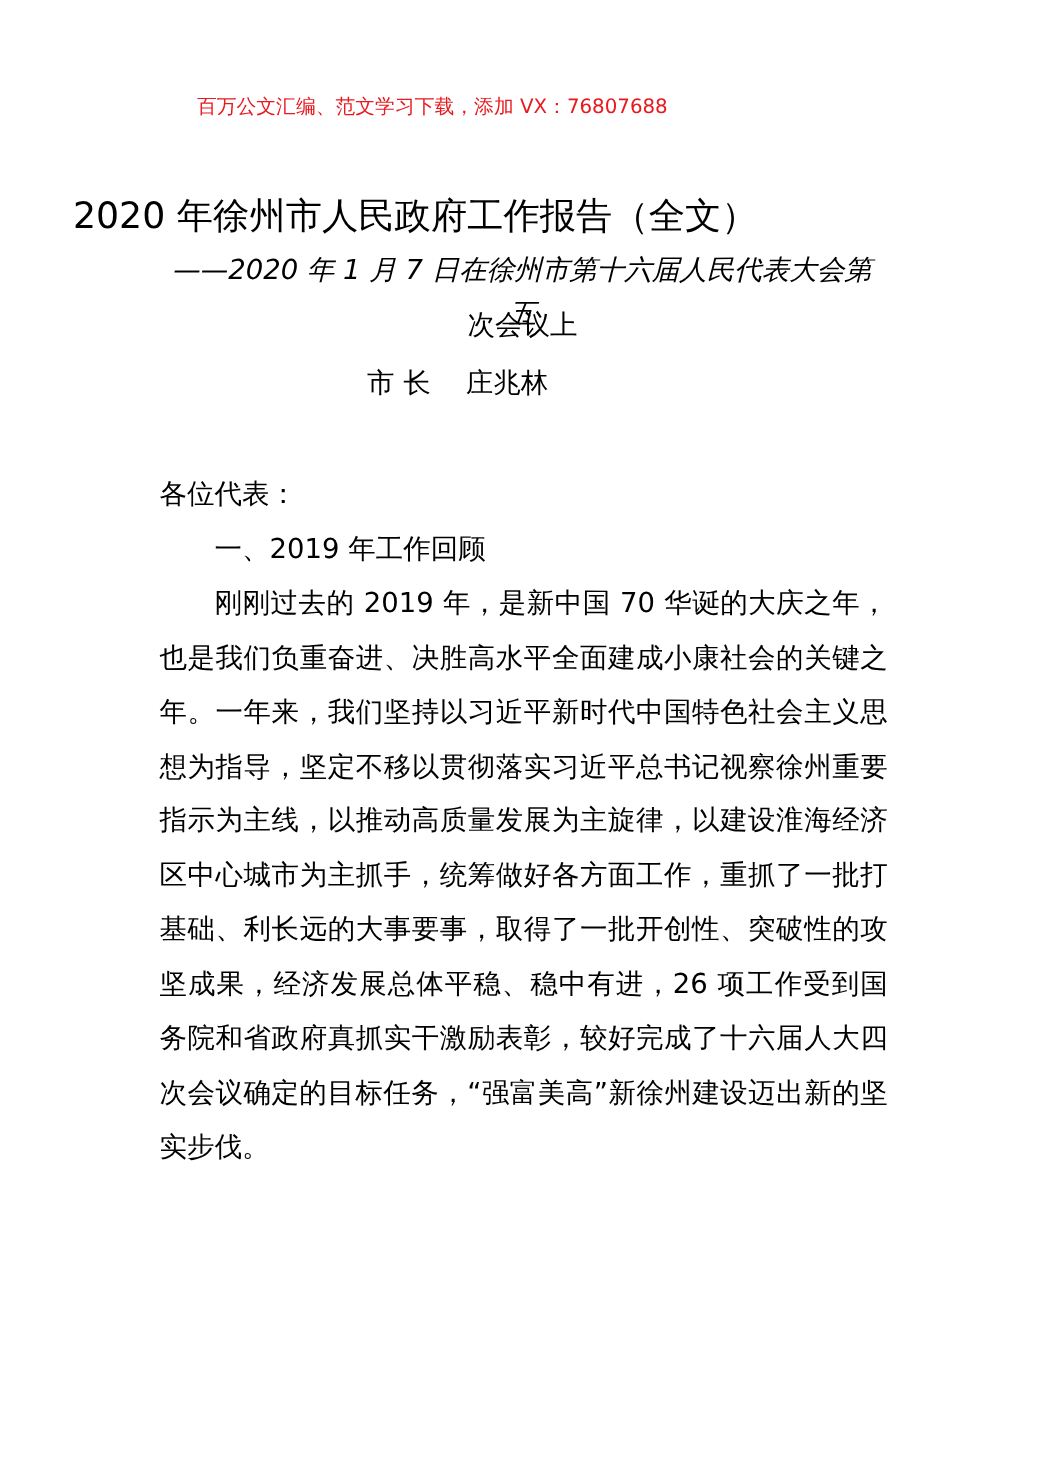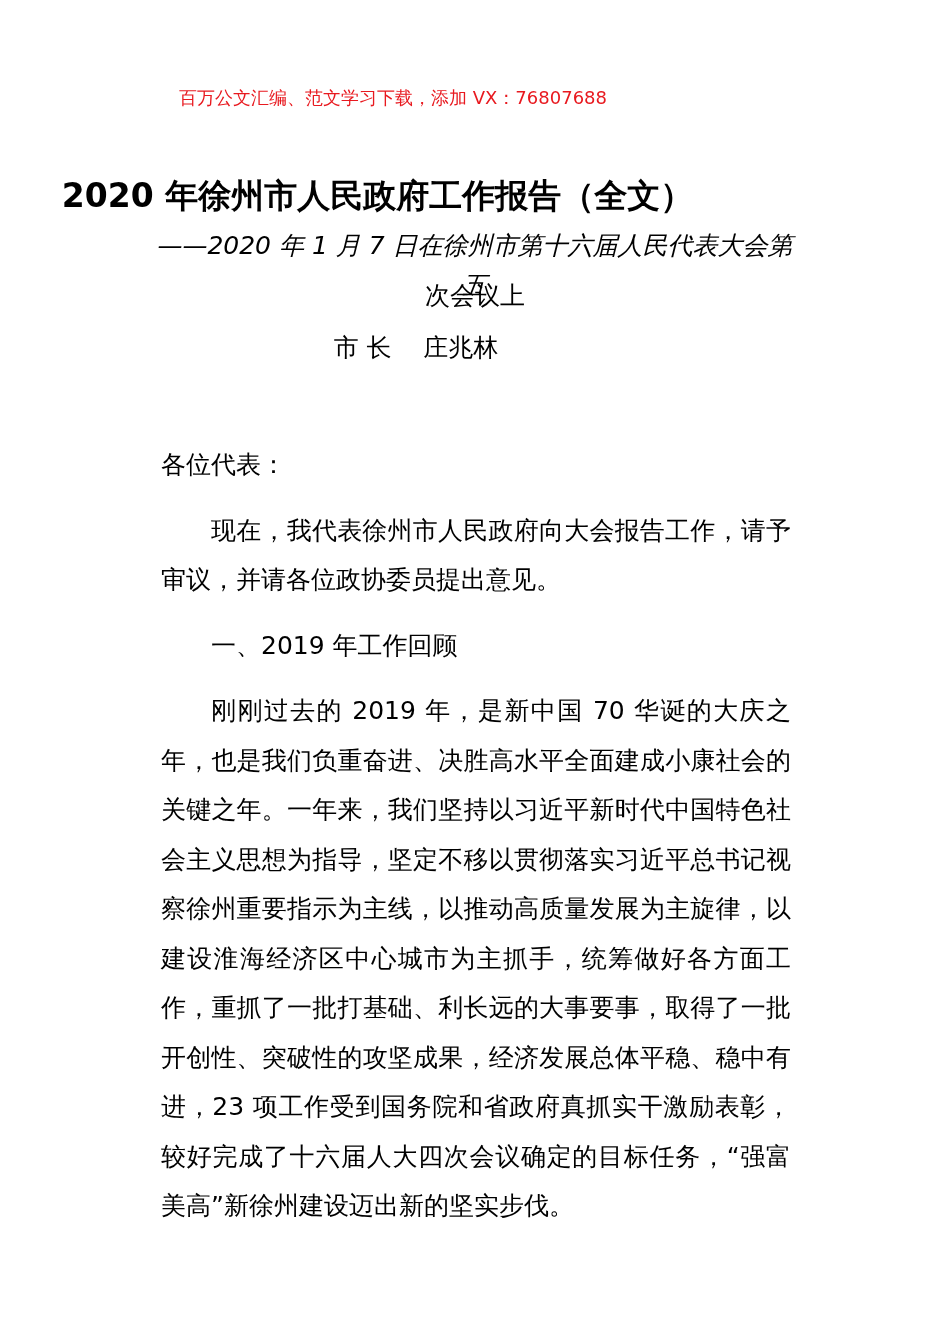--- a/index.html
+++ b/index.html
@@ -28,21 +28,20 @@
     }
     .title {
       position: absolute;
       top: 172px;
       left: 0;
       width: 755px;
       text-align: center;
       font-size: 33px;
       line-height: 48px;
       color: #000;
-      font-weight: bold;
     }
     .subtitle {
       position: absolute;
       left: 145px;
       width: 660px;
       text-align: center;
       font-size: 25px;
       color: #000;
     }
     .subtitle.l1 { top: 226px; line-height: 40px; font-style: italic; }
@@ -61,37 +60,36 @@
       position: absolute;
       top: 424px;
       left: 145px;
       width: 662px;
       font-size: 25px;
       line-height: 49.5px;
       text-align: justify;
       text-justify: inter-character;
     }
     .body-text p {
-      margin: 16px;
+      margin: 0;
       padding: 0;
     }
     .indent {
       text-indent: 50px;
     }
   </style>
 </head>
 <body>
 
 <div class="watermark">百万公文汇编、范文学习下载，添加 VX：76807688</div>
 
 <div class="title">2020 年徐州市人民政府工作报告（全文）</div>
 
 <div class="subtitle l1">——2020 年 1 月 7 日在徐州市第十六届人民代表大会第五</div>
 <div class="subtitle l2">次会议上</div>
 
 <div class="author">市 长    庄兆林</div>
 
 <div class="body-text">
   <p>各位代表：</p>
-  <p class="indent">现在，我代表徐州市人民政府向大会报告工作，请予审议，并请各位政协委员提出意见。</p>
   <p class="indent">一、2019 年工作回顾</p>
-  <p class="indent">刚刚过去的 2019 年，是新中国 70 华诞的大庆之年，也是我们负重奋进、决胜高水平全面建成小康社会的关键之年。一年来，我们坚持以习近平新时代中国特色社会主义思想为指导，坚定不移以贯彻落实习近平总书记视察徐州重要指示为主线，以推动高质量发展为主旋律，以建设淮海经济区中心城市为主抓手，统筹做好各方面工作，重抓了一批打基础、利长远的大事要事，取得了一批开创性、突破性的攻坚成果，经济发展总体平稳、稳中有进，23 项工作受到国务院和省政府真抓实干激励表彰，较好完成了十六届人大四次会议确定的目标任务，“强富美高”新徐州建设迈出新的坚实步伐。</p>
+  <p class="indent">刚刚过去的 2019 年，是新中国 70 华诞的大庆之年，也是我们负重奋进、决胜高水平全面建成小康社会的关键之年。一年来，我们坚持以习近平新时代中国特色社会主义思想为指导，坚定不移以贯彻落实习近平总书记视察徐州重要指示为主线，以推动高质量发展为主旋律，以建设淮海经济区中心城市为主抓手，统筹做好各方面工作，重抓了一批打基础、利长远的大事要事，取得了一批开创性、突破性的攻坚成果，经济发展总体平稳、稳中有进，26 项工作受到国务院和省政府真抓实干激励表彰，较好完成了十六届人大四次会议确定的目标任务，“强富美高”新徐州建设迈出新的坚实步伐。</p>
 </div>
 
 </body></html>

